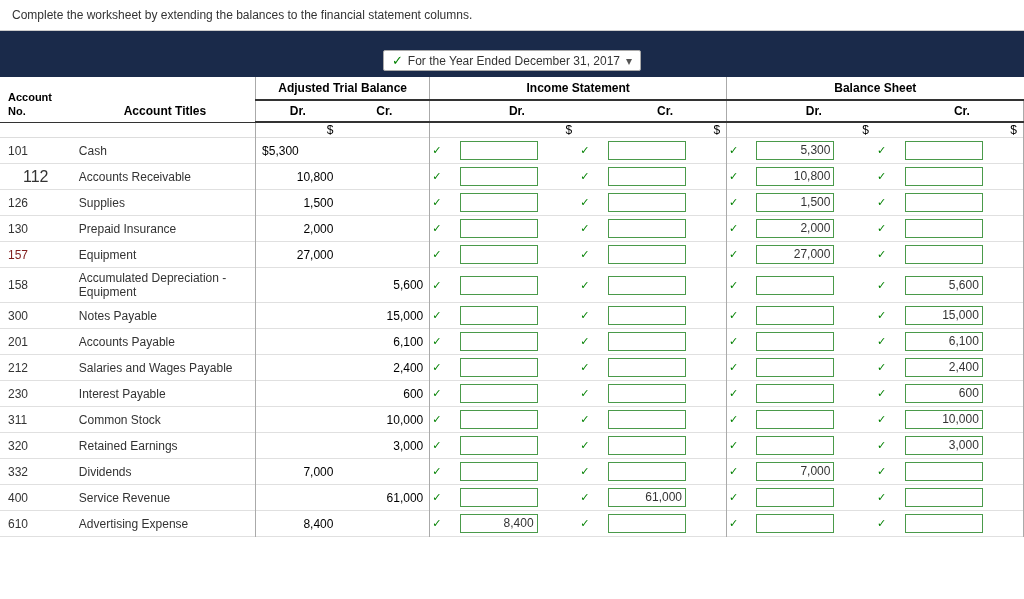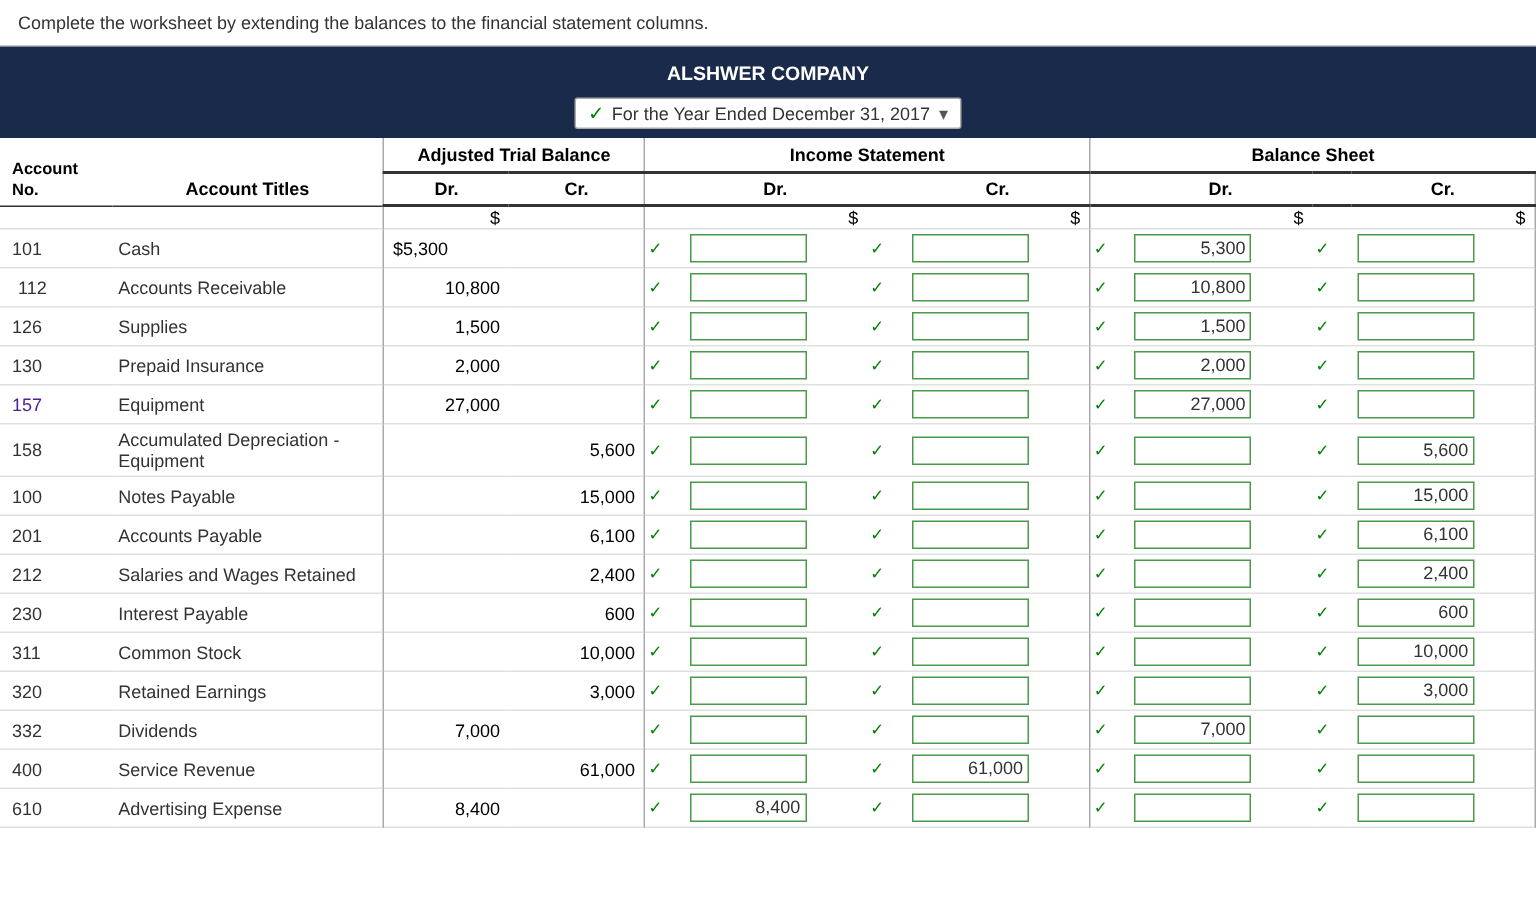--- a/index.html
+++ b/index.html
@@ -80,21 +80,20 @@
     }
   </style>
 </head>
 <body>
 
 <div class="instruction">
   <span>Complete the worksheet by extending the balances to the financial statement columns.</span>
 </div>
 
 <div class="header">
-  <div class="company-name">ALSHWER COMPANY</div>
   <div style="margin-top:4px;">
     <span class="date-box">
       <span class="checkmark">✓</span>
       <span>For the Year Ended December 31, 2017</span>
       <span class="dropdown-arrow">▾</span>
     </span>
   </div>
 </div>
 
 <div class="outer-wrapper">
@@ -183,21 +182,21 @@
           </td>
           <td style="padding: 3px 4px; vertical-align: middle;"><span style="display: inline-block; width: 78px; height: 19px; border: 1.5px solid rgb(74, 154, 74); vertical-align: middle; background: rgb(255, 255, 255); position: relative;"><span style="position: absolute; right: 3px; top: 1px; font-size: 12px; color: rgb(51, 51, 51);">5,300</span></span></td>
           <td style="padding: 3px 2px; vertical-align: middle;">
             <span style="display: flex; align-items: center;">
               <span style="color: green; font-size: 11px;">✓</span>
             </span>
           </td>
           <td style="padding: 3px 4px; vertical-align: middle; border-right: 1px solid rgb(170, 170, 170);"><span style="display: inline-block; width: 78px; height: 19px; border: 1.5px solid rgb(74, 154, 74); vertical-align: middle; background: rgb(255, 255, 255); position: relative;"></span></td>
         </tr>
         <tr style="border-bottom: 1px solid rgb(224, 224, 224);">
-          <td style="padding: 3px 4px 3px 12px; color: rgb(51, 51, 51); font-size: 12px;">112</td>
+          <td style="padding: 3px 4px 3px 23px; color: rgb(51, 51, 51); font-size: 16px;">112</td>
           <td style="padding: 3px 4px; color: rgb(51, 51, 51); font-size: 12px; max-width: 150px;">Accounts Receivable</td>
           <td style="text-align: right; padding: 3px 6px; font-size: 12px; border-left: 1px solid rgb(170, 170, 170);">10,800</td>
           <td style="text-align: right; padding: 3px 6px; font-size: 12px; border-right: 1px solid rgb(170, 170, 170);"></td>
           <td style="padding: 3px 2px; border-left: 1px solid rgb(170, 170, 170); vertical-align: middle;">
             <span style="display: flex; align-items: center;">
               <span style="color: green; font-size: 11px;">✓</span>
             </span>
           </td>
           <td style="padding: 3px 4px; vertical-align: middle;"><span style="display: inline-block; width: 78px; height: 19px; border: 1.5px solid rgb(74, 154, 74); vertical-align: middle; background: rgb(255, 255, 255); position: relative;"></span></td>
           <td style="padding: 3px 2px; vertical-align: middle;">
@@ -273,21 +272,21 @@
           </td>
           <td style="padding: 3px 4px; vertical-align: middle;"><span style="display: inline-block; width: 78px; height: 19px; border: 1.5px solid rgb(74, 154, 74); vertical-align: middle; background: rgb(255, 255, 255); position: relative;"><span style="position: absolute; right: 3px; top: 1px; font-size: 12px; color: rgb(51, 51, 51);">2,000</span></span></td>
           <td style="padding: 3px 2px; vertical-align: middle;">
             <span style="display: flex; align-items: center;">
               <span style="color: green; font-size: 11px;">✓</span>
             </span>
           </td>
           <td style="padding: 3px 4px; vertical-align: middle; border-right: 1px solid rgb(170, 170, 170);"><span style="display: inline-block; width: 78px; height: 19px; border: 1.5px solid rgb(74, 154, 74); vertical-align: middle; background: rgb(255, 255, 255); position: relative;"></span></td>
         </tr>
         <tr style="border-bottom: 1px solid rgb(224, 224, 224);">
-          <td style="padding: 3px 4px 3px 8px; color: #4c1d95; font-size: 12px;">157</td>
+          <td style="padding: 3px 4px 3px 8px; color: #7f1d1d; font-size: 12px;">157</td>
           <td style="padding: 3px 4px; color: rgb(51, 51, 51); font-size: 12px; max-width: 150px;">Equipment</td>
           <td style="text-align: right; padding: 3px 6px; font-size: 12px; border-left: 1px solid rgb(170, 170, 170);">27,000</td>
           <td style="text-align: right; padding: 3px 6px; font-size: 12px; border-right: 1px solid rgb(170, 170, 170);"></td>
           <td style="padding: 3px 2px; border-left: 1px solid rgb(170, 170, 170); vertical-align: middle;">
             <span style="display: flex; align-items: center;">
               <span style="color: green; font-size: 11px;">✓</span>
             </span>
           </td>
           <td style="padding: 3px 4px; vertical-align: middle;"><span style="display: inline-block; width: 78px; height: 19px; border: 1.5px solid rgb(74, 154, 74); vertical-align: middle; background: rgb(255, 255, 255); position: relative;"></span></td>
           <td style="padding: 3px 2px; vertical-align: middle;">
@@ -333,21 +332,21 @@
           </td>
           <td style="padding: 3px 4px; vertical-align: middle;"><span style="display: inline-block; width: 78px; height: 19px; border: 1.5px solid rgb(74, 154, 74); vertical-align: middle; background: rgb(255, 255, 255); position: relative;"></span></td>
           <td style="padding: 3px 2px; vertical-align: middle;">
             <span style="display: flex; align-items: center;">
               <span style="color: green; font-size: 11px;">✓</span>
             </span>
           </td>
           <td style="padding: 3px 4px; vertical-align: middle; border-right: 1px solid rgb(170, 170, 170);"><span style="display: inline-block; width: 78px; height: 19px; border: 1.5px solid rgb(74, 154, 74); vertical-align: middle; background: rgb(255, 255, 255); position: relative;"><span style="position: absolute; right: 3px; top: 1px; font-size: 12px; color: rgb(51, 51, 51);">5,600</span></span></td>
         </tr>
         <tr style="border-bottom: 1px solid rgb(224, 224, 224);">
-          <td style="padding: 3px 4px 3px 8px; color: rgb(51, 51, 51); font-size: 12px;">100</td>
+          <td style="padding: 3px 4px 3px 8px; color: rgb(51, 51, 51); font-size: 12px;">300</td>
           <td style="padding: 3px 4px; color: rgb(51, 51, 51); font-size: 12px; max-width: 150px;">Notes Payable</td>
           <td style="text-align: right; padding: 3px 6px; font-size: 12px; border-left: 1px solid rgb(170, 170, 170);"></td>
           <td style="text-align: right; padding: 3px 6px; font-size: 12px; border-right: 1px solid rgb(170, 170, 170);">15,000</td>
           <td style="padding: 3px 2px; border-left: 1px solid rgb(170, 170, 170); vertical-align: middle;">
             <span style="display: flex; align-items: center;">
               <span style="color: green; font-size: 11px;">✓</span>
             </span>
           </td>
           <td style="padding: 3px 4px; vertical-align: middle;"><span style="display: inline-block; width: 78px; height: 19px; border: 1.5px solid rgb(74, 154, 74); vertical-align: middle; background: rgb(255, 255, 255); position: relative;"></span></td>
           <td style="padding: 3px 2px; vertical-align: middle;">
@@ -394,21 +393,21 @@
           <td style="padding: 3px 4px; vertical-align: middle;"><span style="display: inline-block; width: 78px; height: 19px; border: 1.5px solid rgb(74, 154, 74); vertical-align: middle; background: rgb(255, 255, 255); position: relative;"></span></td>
           <td style="padding: 3px 2px; vertical-align: middle;">
             <span style="display: flex; align-items: center;">
               <span style="color: green; font-size: 11px;">✓</span>
             </span>
           </td>
           <td style="padding: 3px 4px; vertical-align: middle; border-right: 1px solid rgb(170, 170, 170);"><span style="display: inline-block; width: 78px; height: 19px; border: 1.5px solid rgb(74, 154, 74); vertical-align: middle; background: rgb(255, 255, 255); position: relative;"><span style="position: absolute; right: 3px; top: 1px; font-size: 12px; color: rgb(51, 51, 51);">6,100</span></span></td>
         </tr>
         <tr style="border-bottom: 1px solid rgb(224, 224, 224);">
           <td style="padding: 3px 4px 3px 8px; color: rgb(51, 51, 51); font-size: 12px;">212</td>
-          <td style="padding: 3px 4px; color: rgb(51, 51, 51); font-size: 12px; max-width: 150px;">Salaries and Wages Retained</td>
+          <td style="padding: 3px 4px; color: rgb(51, 51, 51); font-size: 12px; max-width: 150px;">Salaries and Wages Payable</td>
           <td style="text-align: right; padding: 3px 6px; font-size: 12px; border-left: 1px solid rgb(170, 170, 170);"></td>
           <td style="text-align: right; padding: 3px 6px; font-size: 12px; border-right: 1px solid rgb(170, 170, 170);">2,400</td>
           <td style="padding: 3px 2px; border-left: 1px solid rgb(170, 170, 170); vertical-align: middle;">
             <span style="display: flex; align-items: center;">
               <span style="color: green; font-size: 11px;">✓</span>
             </span>
           </td>
           <td style="padding: 3px 4px; vertical-align: middle;"><span style="display: inline-block; width: 78px; height: 19px; border: 1.5px solid rgb(74, 154, 74); vertical-align: middle; background: rgb(255, 255, 255); position: relative;"></span></td>
           <td style="padding: 3px 2px; vertical-align: middle;">
             <span style="display: flex; align-items: center;">

